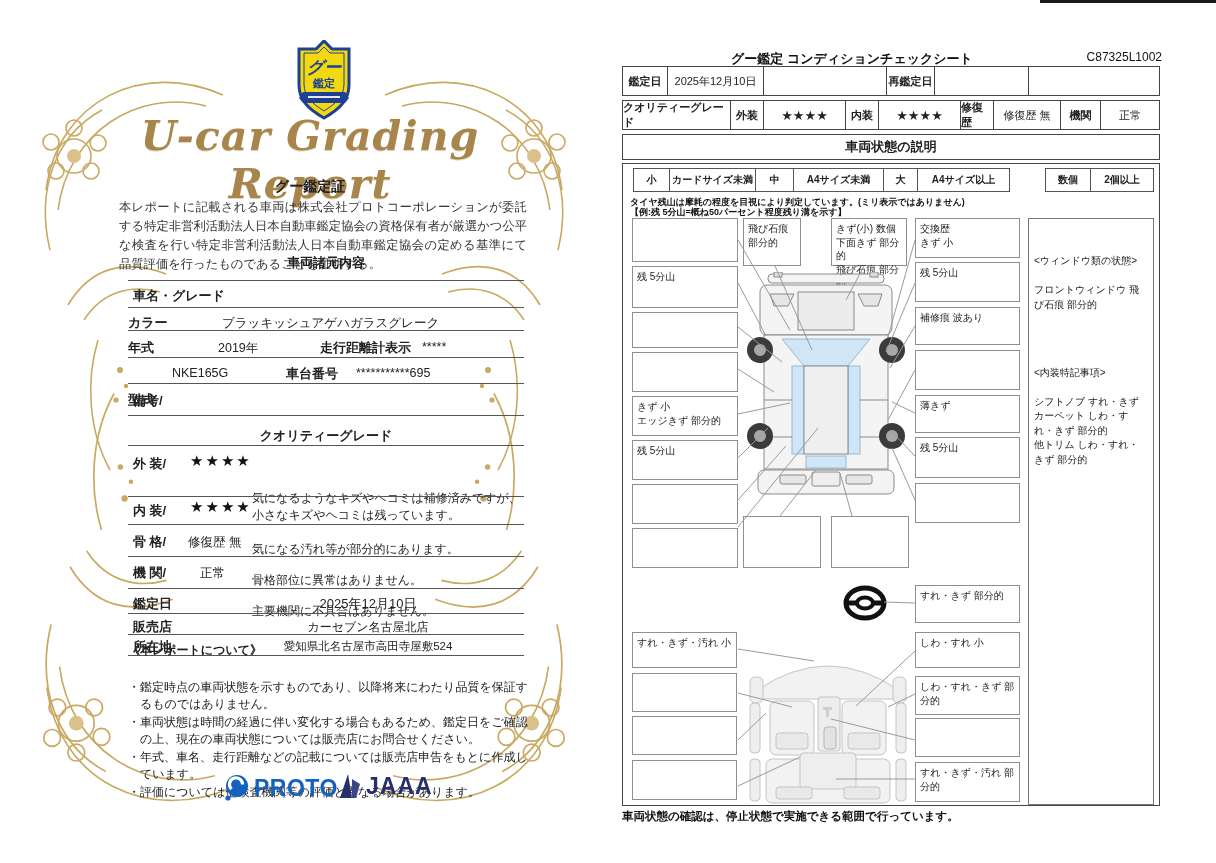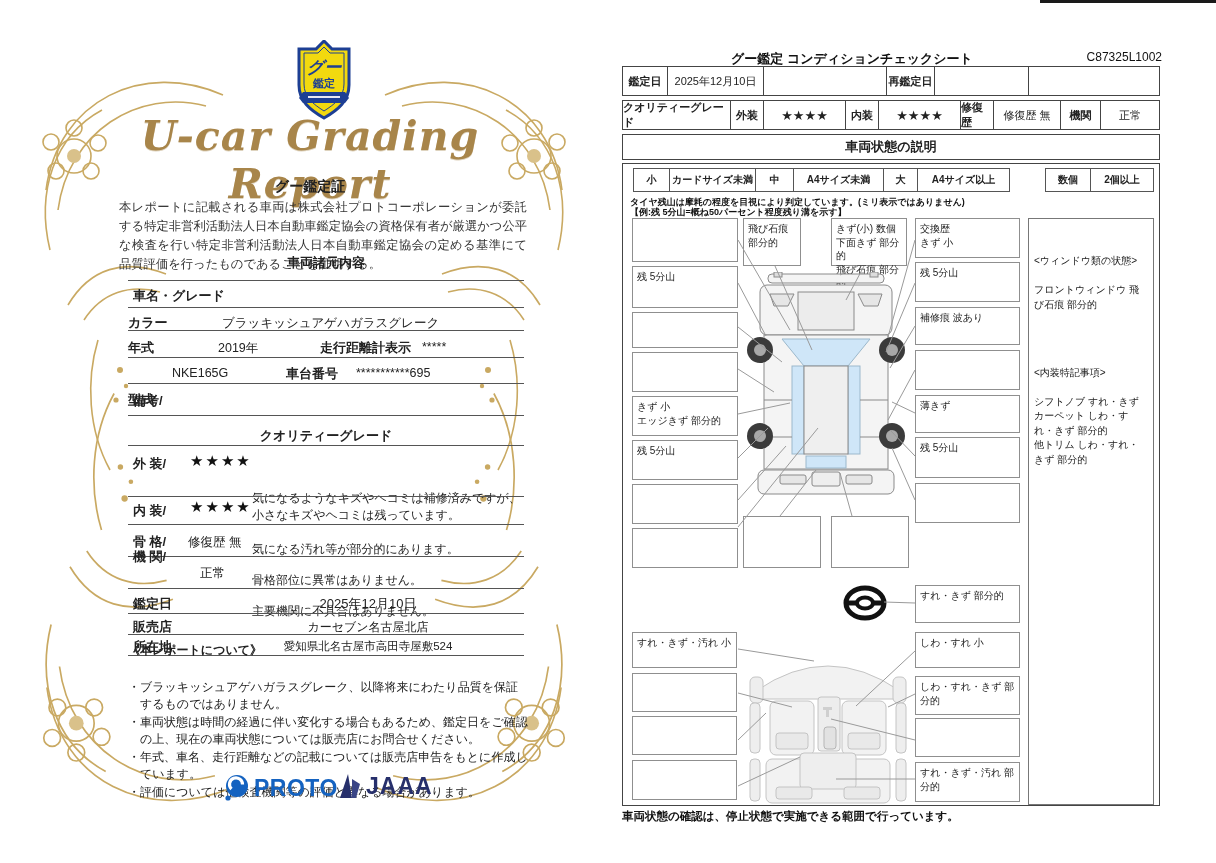--- a/index.html
+++ b/index.html
@@ -145,38 +145,38 @@
     <div class="fld b" style="left:133px;top:502px;">内 装/</div>
     <div class="fld stars" style="left:190px;top:498px;">★★★★</div>
     <div class="gdesc" style="left:252px;top:503px;">気になる汚れ等が部分的にあります。</div>
     <div class="hline" style="top:524px;"></div>
 
     <div class="fld b" style="left:133px;top:533px;">骨 格/</div>
     <div class="fld" style="left:188px;top:534px;">修復歴 無</div>
     <div class="gdesc" style="left:252px;top:534px;">骨格部位に異常はありません。</div>
     <div class="hline" style="top:556px;"></div>
 
-    <div class="fld b" style="left:133px;top:548px;">機 関/</div>
+    <div class="fld b" style="left:133px;top:564px;">機 関/</div>
     <div class="fld" style="left:200px;top:565px;">正常</div>
     <div class="gdesc" style="left:252px;top:565px;">主要機関に不具合はありません。</div>
     <div class="hline" style="top:588px;"></div>
 
     <div class="fld b" style="left:133px;top:595px;">鑑定日</div>
     <div class="fld" style="left:218px;top:595px;width:300px;text-align:center;font-size:13px;">2025年12月10日</div>
     <div class="hline" style="top:613px;"></div>
     <div class="fld b" style="left:133px;top:618px;">販売店</div>
     <div class="fld" style="left:218px;top:619px;width:300px;text-align:center;font-size:12px;">カーセブン名古屋北店</div>
     <div class="hline" style="top:634px;"></div>
     <div class="fld b" style="left:133px;top:638px;">所在地</div>
     <div class="fld" style="left:218px;top:639px;width:300px;text-align:center;font-size:11.5px;">愛知県北名古屋市高田寺屋敷524</div>
     <div class="hline" style="top:655px;"></div>
 
     <div class="about">
       <div class="hd">《本レポートについて》</div>
-      <div class="li">・ブラッキッシュアゲハガラスグレーク、以降将来にわたり品質を保証するものではありません。</div>
+      <div class="li">・鑑定時点の車両状態を示すものであり、以降将来にわたり品質を保証するものではありません。</div>
       <div class="li">・車両状態は時間の経過に伴い変化する場合もあるため、鑑定日をご確認の上、現在の車両状態については販売店にお問合せください。</div>
       <div class="li">・年式、車名、走行距離などの記載については販売店申告をもとに作成しています。</div>
       <div class="li">・評価については他検査機関等の評価と異なる場合があります。</div>
     </div>
 
     <div class="logo-row">
       <div class="proto">
         <svg width="26" height="28" viewBox="0 0 26 28">
           <circle cx="14" cy="12" r="11" fill="#1462c0"></circle>
           <path d="M8.5,15 a6.5,6.5 0 1 1 11,-4.5" stroke="#fff" stroke-width="3.2" fill="none"></path>

